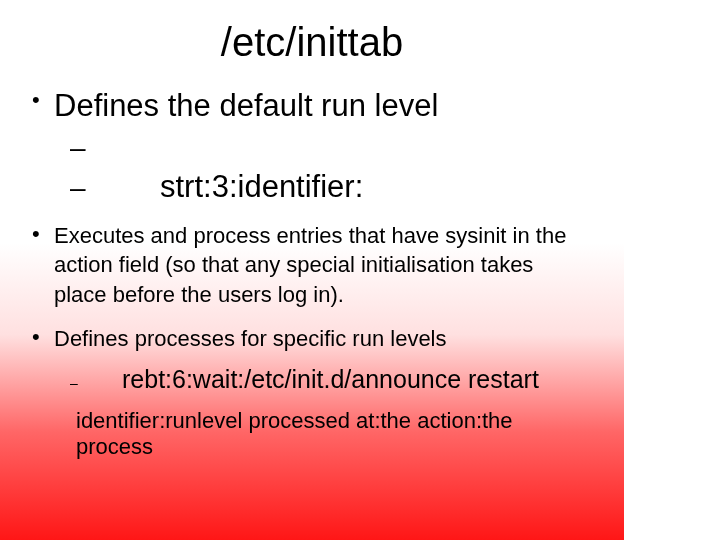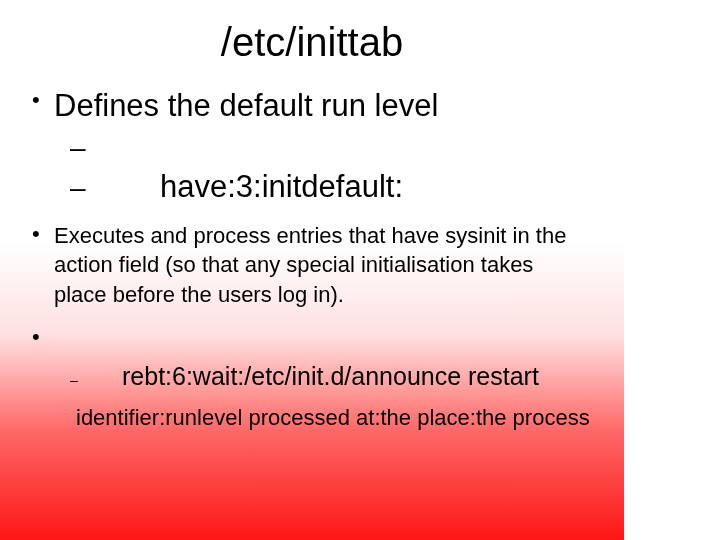--- a/index.html
+++ b/index.html
@@ -90,41 +90,42 @@
       <div class="bullet-row">
         <span class="disc">•</span>
         <span class="txt-lg">Defines the default run level</span>
       </div>
       <ul class="sub">
         <li>
           <span class="dash">–</span>
         </li>
         <li>
           <span class="dash">–</span>
-          <span class="txt-lg">have:3:initdefault:</span>
+          <span class="txt-lg">strt:3:identifier:</span>
         </li>
       </ul>
     </li>
 
     <li>
       <div class="bullet-row">
         <span class="disc">•</span>
         <span class="txt-sm">Executes and process entries that have sysinit in the action field (so that any special initialisation takes place before the users log in).</span>
       </div>
     </li>
 
     <li style="margin-top:14px;">
       <div class="bullet-row">
         <span class="disc">•</span>
+        <span class="txt-sm">Defines processes for specific run levels</span>
       </div>
       <ul class="sub" style="margin-top:12px;">
         <li>
           <span class="dash-sm">–</span>
           <span style="font-size:25px;">rebt:6:wait:/etc/init.d/announce  restart</span>
         </li>
       </ul>
     </li>
 
   </ul>
 
-  <div class="footer-line">identifier:runlevel processed at:the place:the process</div>
+  <div class="footer-line">identifier:runlevel processed at:the action:the process</div>
 
 </div>
 
 </body></html>

